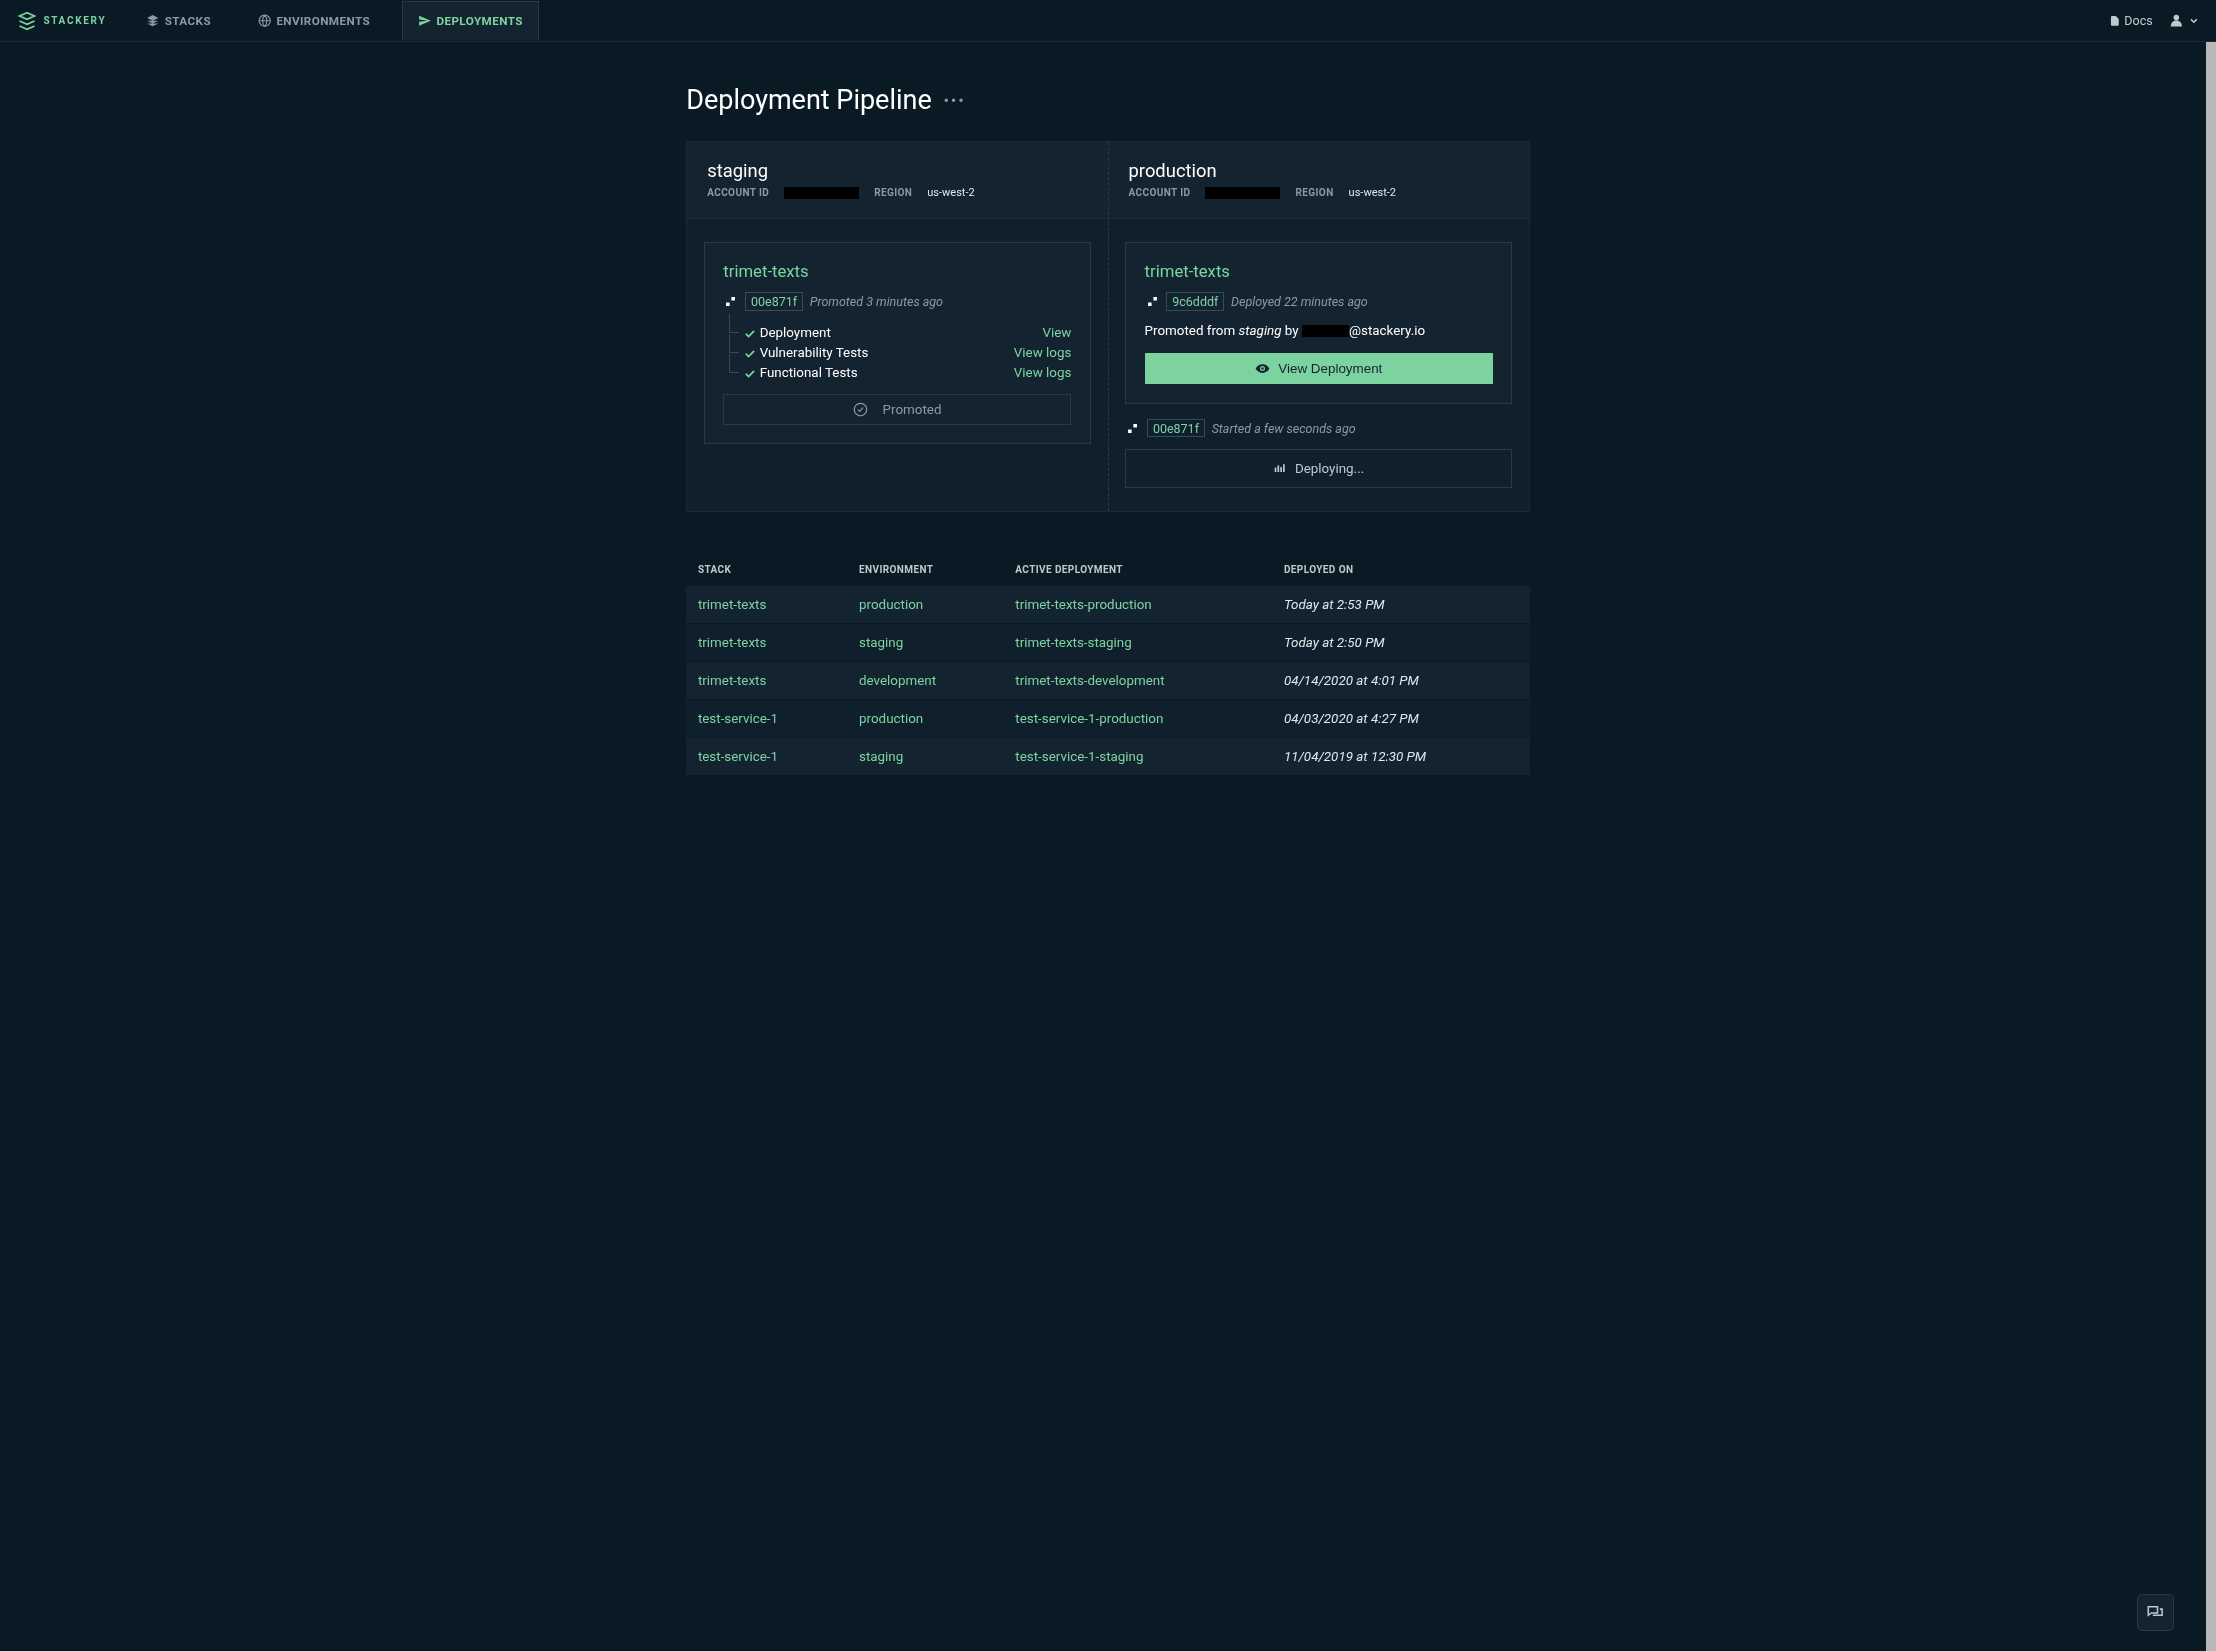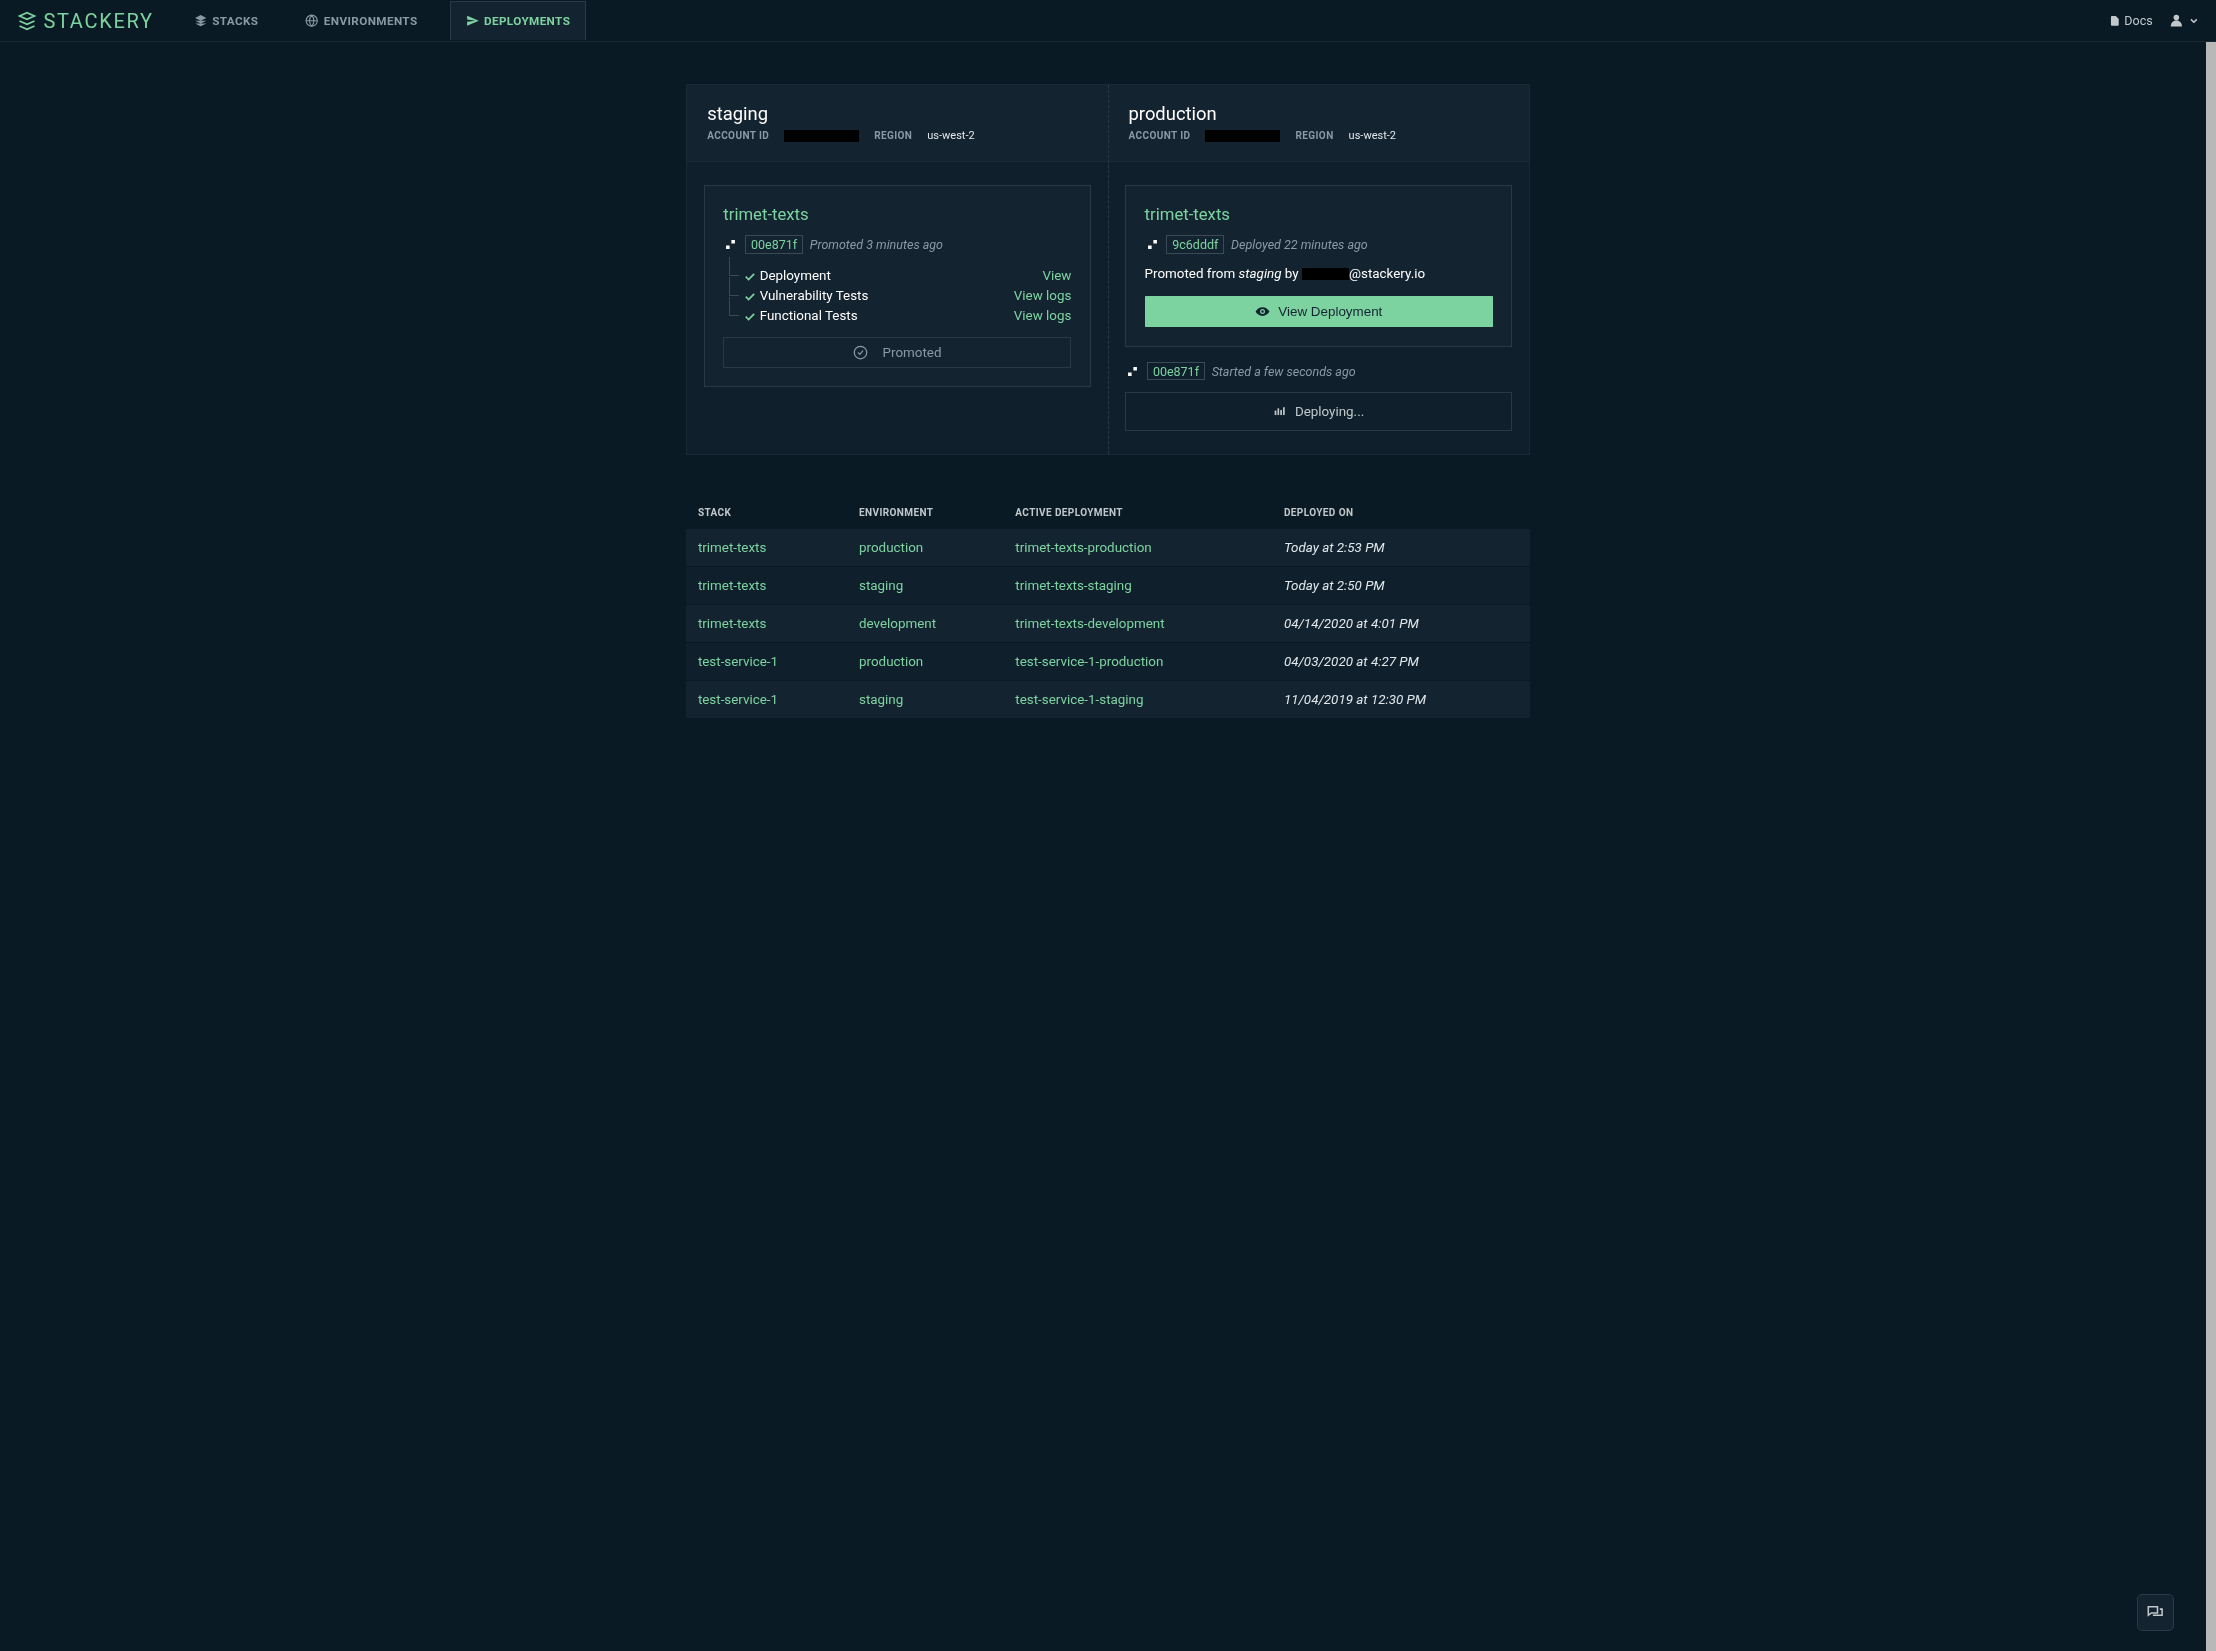--- a/index.html
+++ b/index.html
@@ -1,20 +1,20 @@
 <!DOCTYPE html>
 <html style="font-size:13.4px"><head>
 <meta charset="utf-8">
 <style>
 *{margin:0;padding:0;box-sizing:border-box;}
 body{background:#0a1a24;color:#e8e8e8;font-family:-apple-system,BlinkMacSystemFont,"Segoe UI",Roboto,sans-serif;font-size:13.4px;min-height:100vh;overflow-x:hidden;}
 .topnav{display:flex;align-items:center;height:42px;padding:0 16.7px;border-bottom:0.8px solid #1a2a35;}
 .logo{display:flex;align-items:center;gap:6.7px;margin-right:25px;}
 .logo-icon{width:20px;height:20px;color:#7dd3a0;}
-.logo-text{color:#7dd3a0;font-weight:400;letter-spacing:1.7px;font-size:20px;}
+.logo-text{color:#7dd3a0;font-weight:700;letter-spacing:1.7px;font-size:10px;}
 .nav-tabs{display:flex;gap:17px;}
 .nav-tab{display:flex;align-items:center;gap:5px;padding:11.7px 15px;color:#8a9aa5;font-weight:700;font-size:11.7px;letter-spacing:0.4px;cursor:pointer;}
 .nav-tab.active{background:#142330;color:#7dd3a0;border-top:0.8px solid #2a3a45;border-left:0.8px solid #2a3a45;border-right:0.8px solid #2a3a45;}
 .nav-tab svg{width:13.4px;height:13.4px;}
 .nav-right{margin-left:auto;display:flex;align-items:center;gap:15px;}
 .docs-link{display:flex;align-items:center;gap:3.3px;color:#c0c8cc;font-size:12.5px;cursor:pointer;}
 .docs-link svg{width:11.7px;height:11.7px;}
 .user-menu{display:flex;align-items:center;gap:3.3px;color:#c0c8cc;cursor:pointer;}
 .user-menu svg{width:16.7px;height:16.7px;}
 
@@ -121,20 +121,24 @@
           <path d="M4 21v-1a8 8 0 0116 0v1"></path>
         </svg>
       <svg viewBox="0 0 24 24" fill="none" stroke="currentColor" stroke-width="3" style="width:11.7px;height:11.7px">
           <path d="M6 9l6 6 6-6"></path>
         </svg>
     </div>
   </div>
 </div>
 
 <div class="content">
+  <h1 class="page-title">
+    <span>Deployment Pipeline</span>
+    <span class="dots">•••</span>
+  </h1>
 
   <div class="pipeline">
 
     <div class="pipeline-col left">
       <div class="col-header">
         <div class="col-title">staging</div>
         <div class="col-meta">
           <span class="meta-label">ACCOUNT ID</span>
           <span class="meta-redacted"></span>
           <span class="meta-label">REGION</span>

